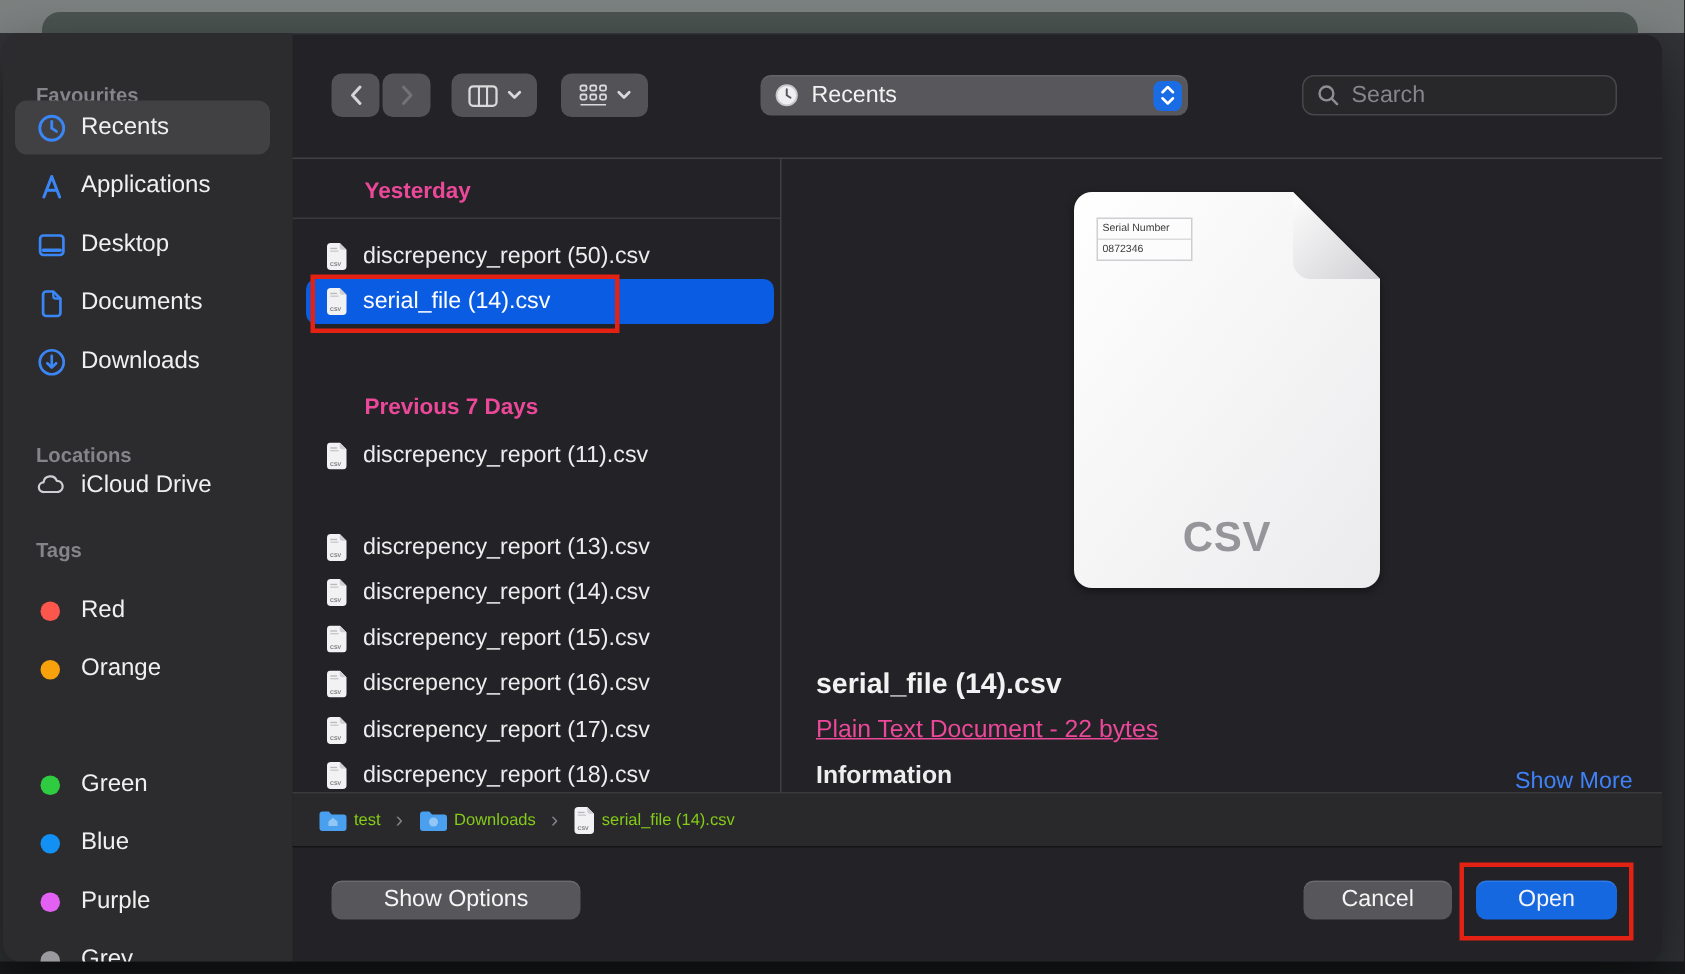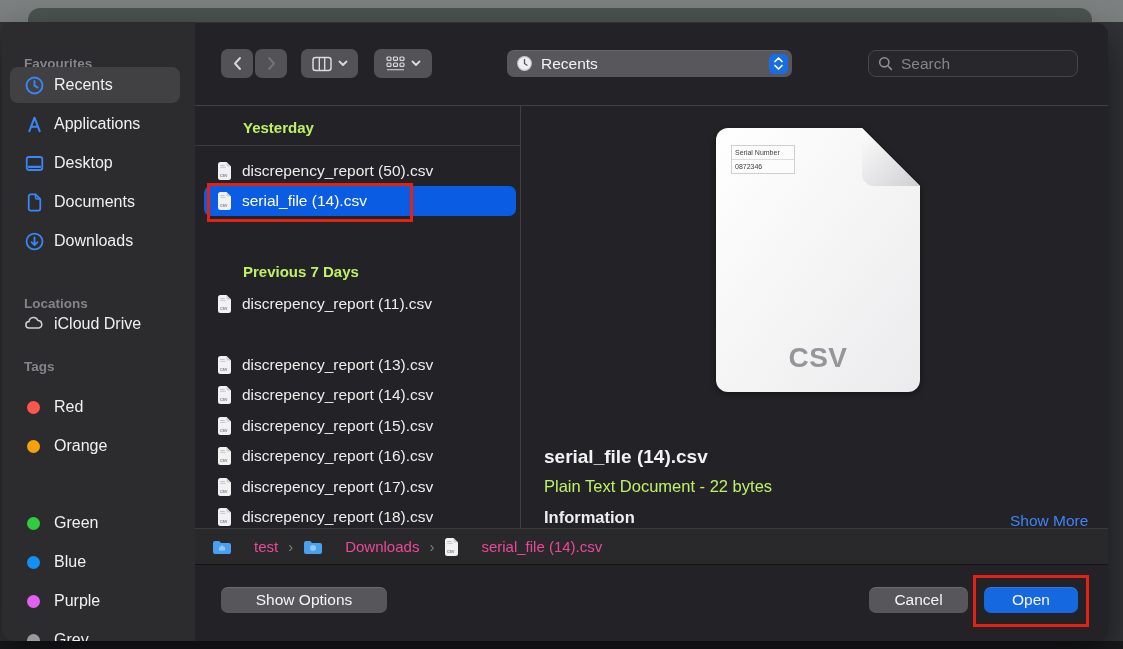--- a/index.html
+++ b/index.html
@@ -32,42 +32,42 @@
   .dropdown{position:absolute;left:505px;top:28px;width:285px;height:27px;background:#58585c;border-radius:7px;display:flex;align-items:center;box-shadow:inset 0 1px 0 rgba(255,255,255,.08);}
   .dd-label{margin-left:8px;font-size:15.5px;color:#f2f2f2;}
   .stepper{position:absolute;right:4px;top:3.5px;width:19px;height:20px;background:#1a6ce5;border-radius:5px;display:flex;flex-direction:column;align-items:center;justify-content:center;gap:1px;}
   .search{position:absolute;left:866px;top:28px;width:210px;height:27px;background:#28282b;border:1px solid #47474b;border-radius:8px;display:flex;align-items:center;box-sizing:border-box;}
   .search input{background:transparent;border:none;outline:none;color:#e8e8e8;font-size:15.5px;width:150px;font-family:inherit;}
   .search input::placeholder{color:#85858b;}
 
   
   .v-divider{position:absolute;left:518px;top:83px;width:1px;height:423px;background:#404044;}
   .list-hr{position:absolute;left:193px;top:123px;width:325px;height:1px;background:#3a3a3e;}
-  .sec-head{position:absolute;left:241px;height:20px;font-size:15px;font-weight:700;color:#bef264;line-height:20px;}
+  .sec-head{position:absolute;left:241px;height:20px;font-size:15px;font-weight:700;color:#ec4899;line-height:20px;}
   .frow{position:absolute;left:202px;width:312px;height:30px;display:flex;align-items:center;border-radius:7px;}
   .frow.sel{background:#0a5ce3;}
   .f-ic{width:15px;height:18px;margin-left:13px;flex:0 0 auto;}
   .f-lb{margin-left:10px;font-size:15.5px;color:#ededed;white-space:nowrap;}
   .frow.sel .f-lb{color:#fff;}
 
   
   .doc-icon{position:absolute;left:714px;top:106px;width:204px;height:264px;filter:drop-shadow(0 2px 3px rgba(0,0,0,.45));}
   .doc-table{position:absolute;left:729px;top:123px;width:62px;border:1px solid #cfcfd3;background:#fcfcfd;}
   .doc-table .cell{height:13px;line-height:13px;font-size:7px;color:#3c3c3e;padding-left:3px;white-space:nowrap;overflow:hidden;}
   .doc-table .cell:first-child{border-bottom:1px solid #dcdcdf;}
   .doc-csv{position:absolute;left:714px;top:320px;width:204px;text-align:center;font-size:28px;font-weight:700;color:#96969a;letter-spacing:.5px;}
   .pv-name{position:absolute;left:542px;top:424px;font-size:19px;font-weight:700;color:#f2f2f2;}
-  .pv-kind{position:absolute;left:542px;top:455px;font-size:16.5px;color:#bef264;}
+  .pv-kind{position:absolute;left:542px;top:455px;font-size:16.5px;color:#ec4899;text-decoration:underline;}
   .pv-info{position:absolute;left:542px;top:486px;font-size:16.5px;font-weight:700;color:#ededed;}
   .pv-more{position:absolute;left:1008px;top:490px;font-size:15.5px;color:#3f82f7;}
 
   
   .pathbar{position:absolute;left:193px;top:506px;width:913px;height:37px;background:#29292c;border-top:1px solid #3a3a3d;border-bottom:1px solid #141416;box-sizing:border-box;display:flex;align-items:center;}
   .crumb{display:flex;align-items:center;}
-  .crumb-lb{font-size:15px;color:#ec4899;margin-left:22px;white-space:nowrap;}
+  .crumb-lb{font-size:11px;color:#84cc16;margin-left:4px;white-space:nowrap;}
   .crumb-sep{font-size:15px;color:#7f7f84;margin:0 10px;}
   .pathbar .lead{width:17px;flex:0 0 auto;}
 
   
   .btn{position:absolute;top:565px;height:26px;border-radius:7px;font-size:15.5px;display:flex;align-items:center;justify-content:center;color:#f5f5f5;box-shadow:inset 0 1px 0 rgba(255,255,255,.12);}
   .btn.gray{background:#57575b;}
   .btn.blue{background:#1668e0;}
 
   
   .anno{position:absolute;border:3px solid #e32213;z-index:30;}

